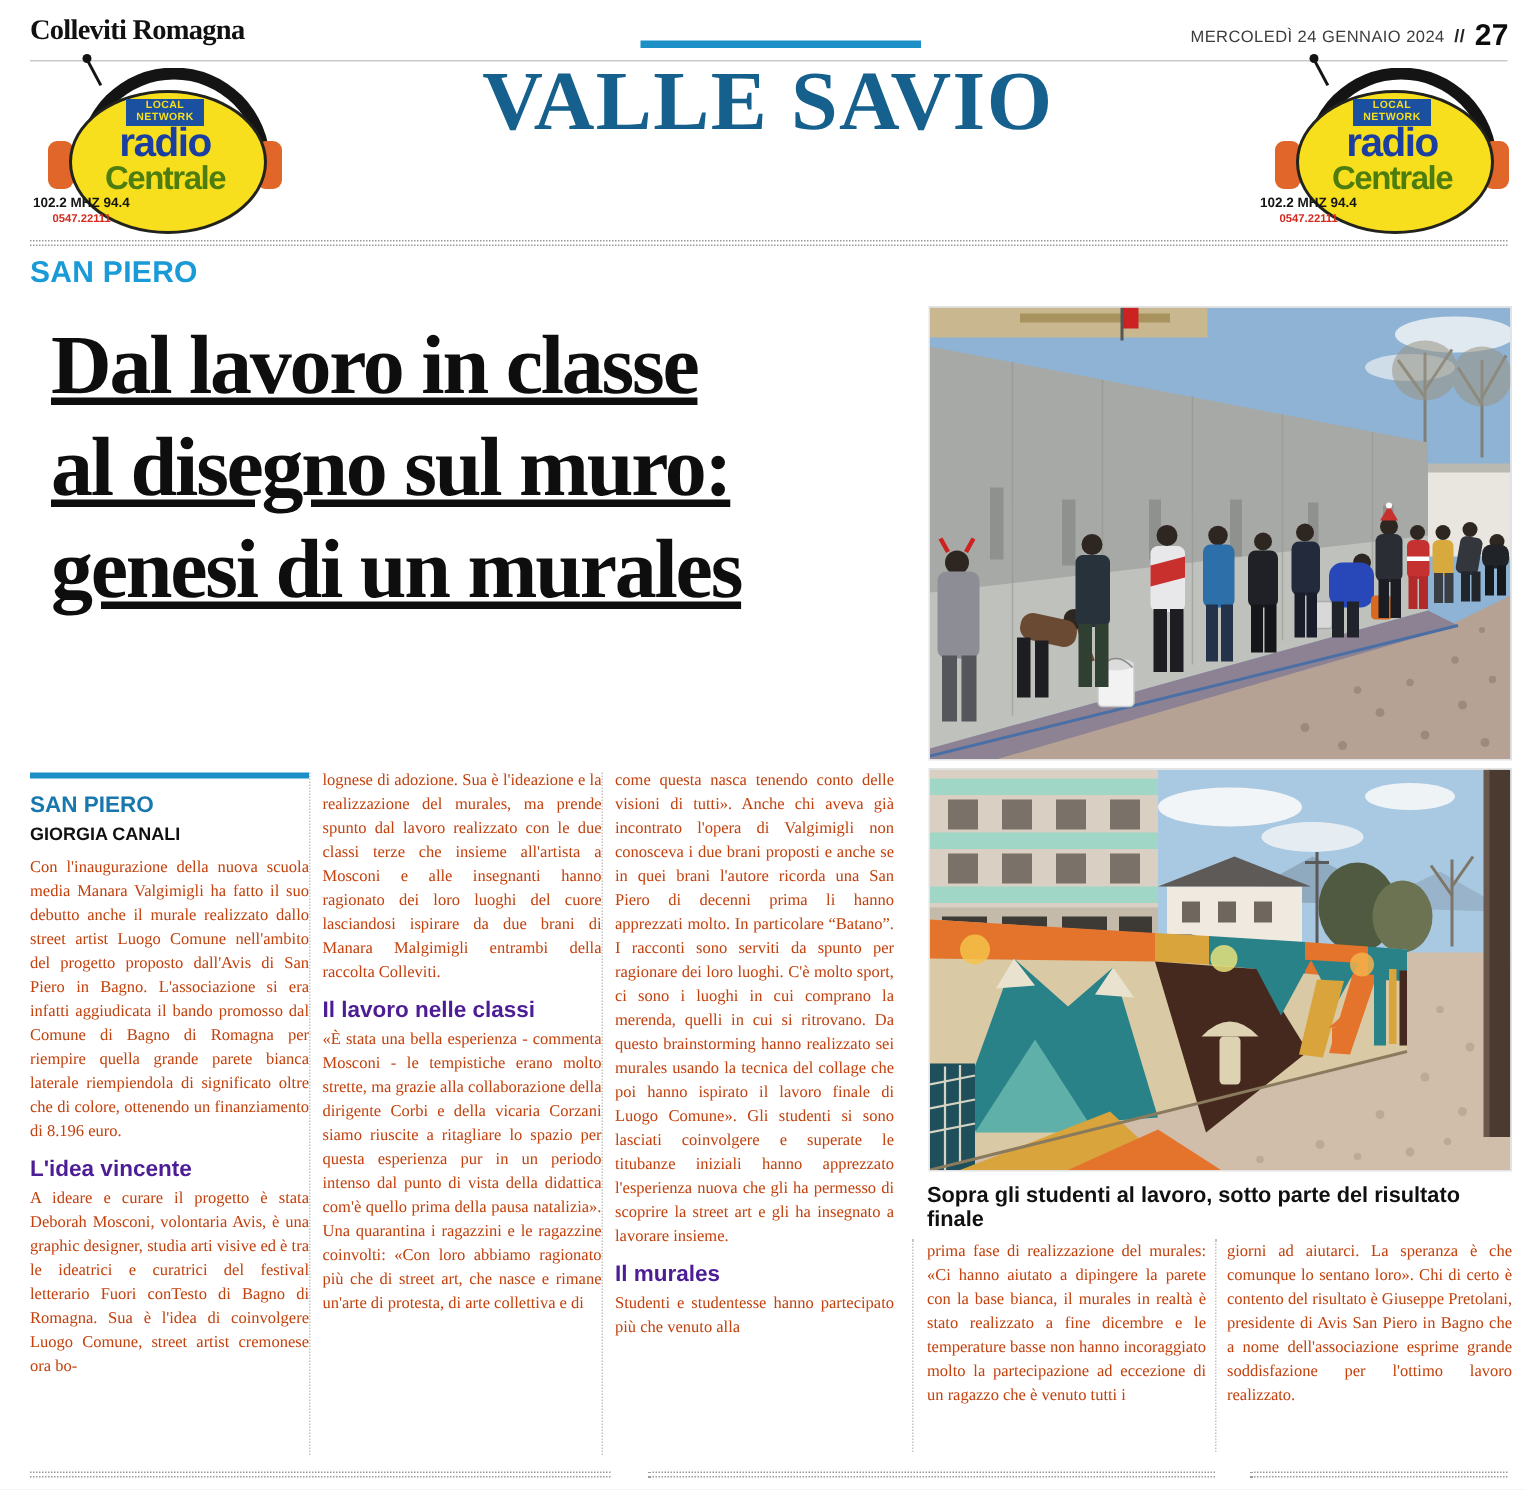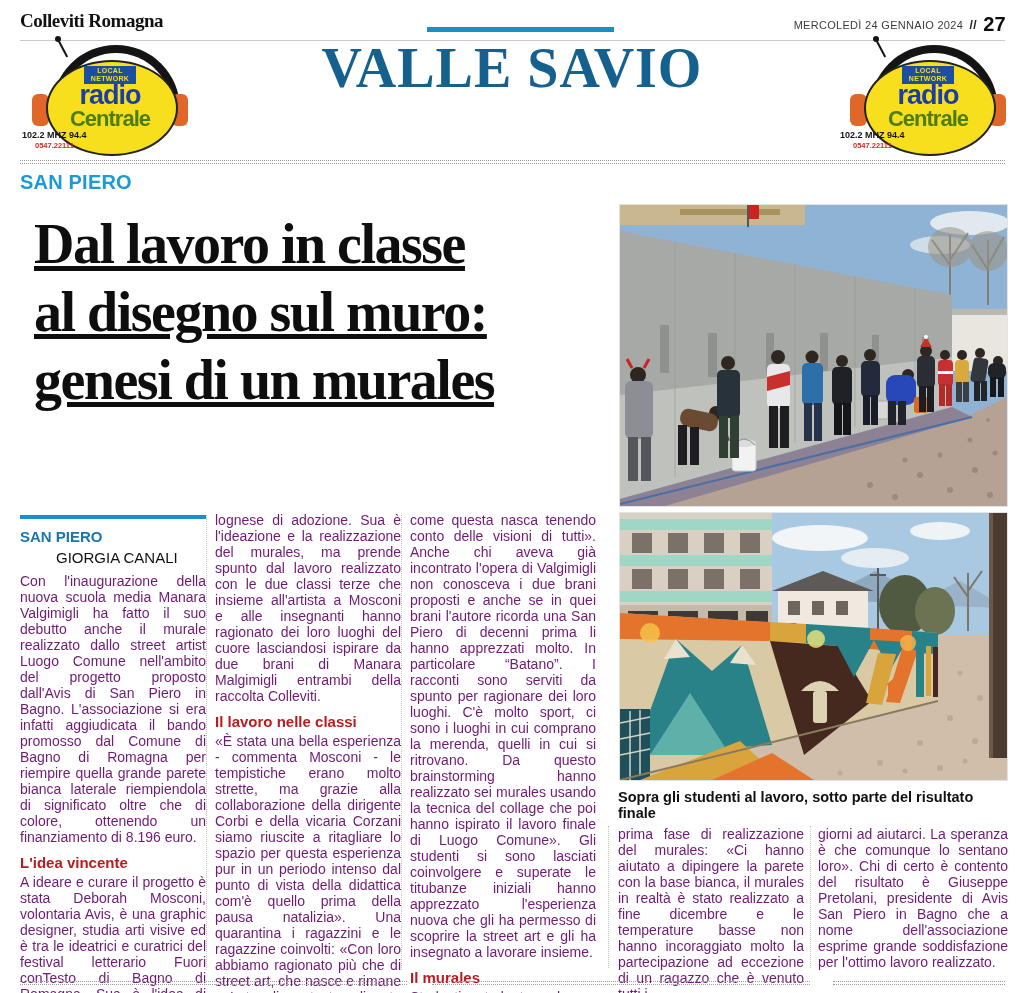--- a/index.html
+++ b/index.html
@@ -43,26 +43,26 @@
   .rl-phone{position:absolute;left:13px;right:0;top:99px;text-align:left;color:#d42a1e;font-weight:bold;font-size:7.5px;}
 
   
   #kicker{left:20px;top:171px;font-size:20px;font-weight:800;color:#1a9ad6;letter-spacing:.2px;}
   #headline{left:20px;top:196px;width:600px;font-family:"Liberation Serif",serif;font-weight:bold;
             font-size:56px;line-height:68px;color:#0e0e0e;letter-spacing:-1.5px;}
   #dek{left:20px;top:429px;width:600px;font-size:27px;line-height:35px;font-weight:300;color:#3f3f3f;}
 
   
   .col{position:absolute;width:186px;}
-  .body-p{font-family:Liberation Sans, sans-serif;font-size:14px;line-height:16px;text-align:justify;
-          color:#701a75;margin:0 0 8px 0;}
-  .sub-h{font-size:15px;font-weight:800;color:#b91c1c;margin:9px 0 3px 0;}
+  .body-p{font-family:Liberation Serif, serif;font-size:11px;line-height:16px;text-align:justify;
+          color:#c2410c;margin:0 0 8px 0;}
+  .sub-h{font-size:15px;font-weight:800;color:#4c1d95;margin:9px 0 3px 0;}
   .byline-rule{height:4px;background:#1b8fc6;margin-bottom:9px;}
   .byline-section{font-size:15px;font-weight:800;color:#1878ad;margin-bottom:4px;}
-  .byline-author{font-size:15px;font-weight:400;color:#101010;margin-bottom:7px;margin-left:36px;}
+  .byline-author{font-size:12px;font-weight:700;color:#101010;margin-bottom:7px;}
   .vsep{position:absolute;width:0;border-left:1px dotted #c4c4c4;}
 
   
   .photo{position:absolute;left:620px;width:387px;background:#ddd;outline:1px solid #e3e3e3;}
   #photo-caption{left:618px;top:789px;width:390px;font-size:14.5px;font-weight:800;color:#101010;}
 
   .bottom-rule{position:absolute;top:981px;}
 </style>
 </head>
 <body>

